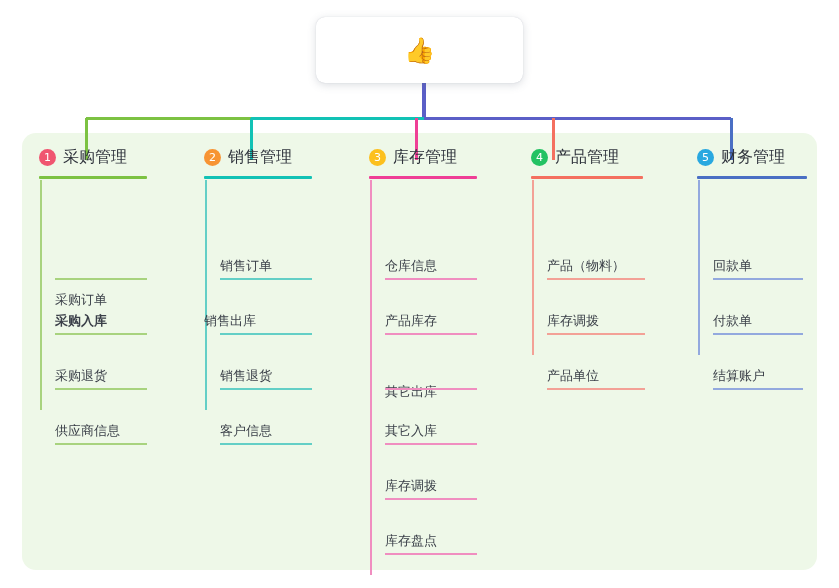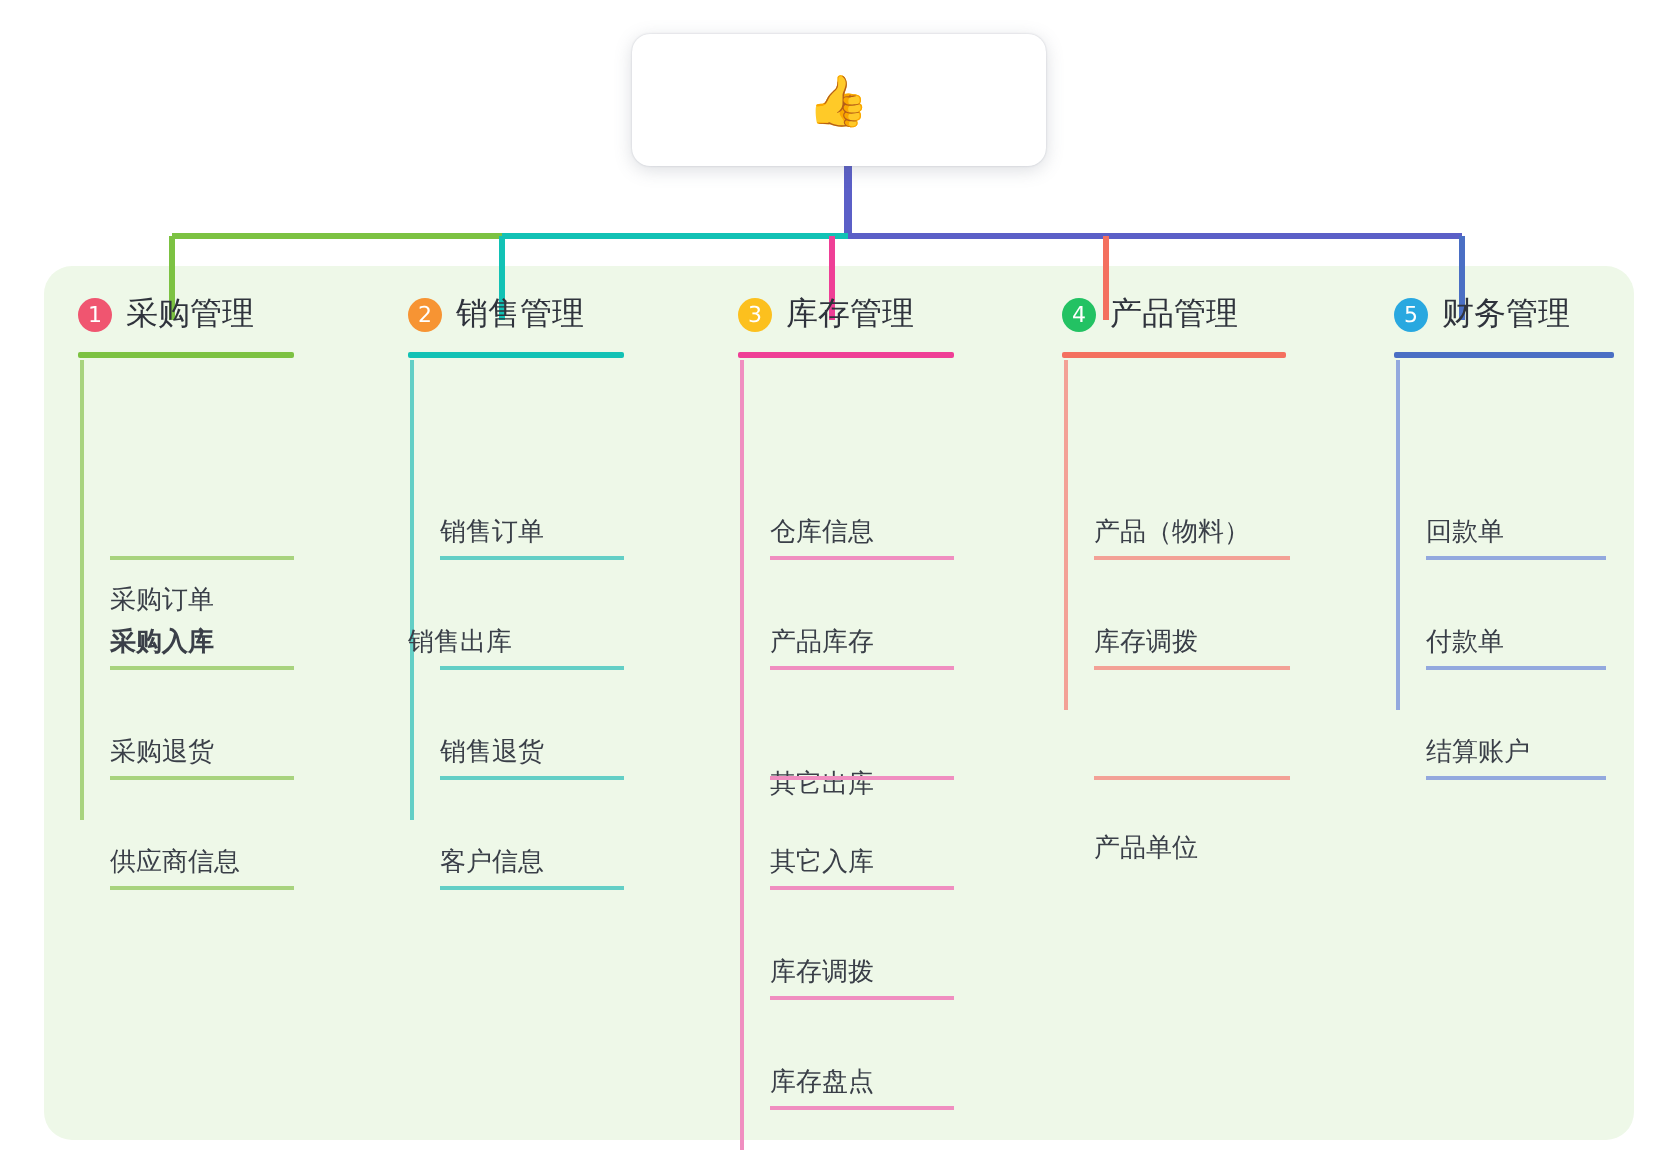--- a/index.html
+++ b/index.html
@@ -185,21 +185,21 @@
         <div class="leaf-list">
           <div class="leaf">
             <span class="leaf-label" style="left: 16px; top: 78px;">产品（物料）</span>
             <div class="leaf-rule" style="left: 16px; top: 99px; width: 98px; background: rgb(243, 161, 150);"></div>
           </div>
           <div class="leaf">
             <span class="leaf-label" style="left: 16px; top: 133px;">库存调拨</span>
             <div class="leaf-rule" style="left: 16px; top: 154px; width: 98px; background: rgb(243, 161, 150);"></div>
           </div>
           <div class="leaf">
-            <span class="leaf-label" style="left: 16px; top: 188px; margin-top: 48px;">产品单位</span>
+            <span class="leaf-label" style="left: 16px; top: 188px;">产品单位</span>
             <div class="leaf-rule" style="left: 16px; top: 209px; width: 98px; background: rgb(243, 161, 150);"></div>
           </div>
         </div>
       </div>
       <div class="col c5" style="left: 697px;">
         <div class="col-head">
           <span class="badge" style="background: rgb(41, 168, 224);">5</span>
           <span class="col-title">财务管理</span>
         </div>
         <div class="head-rule" style="width: 110px; background: rgb(74, 111, 196);"></div>

